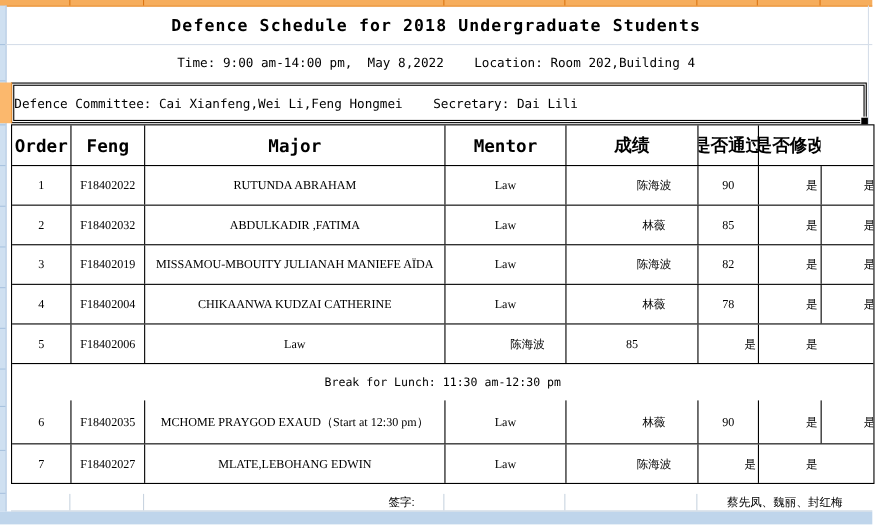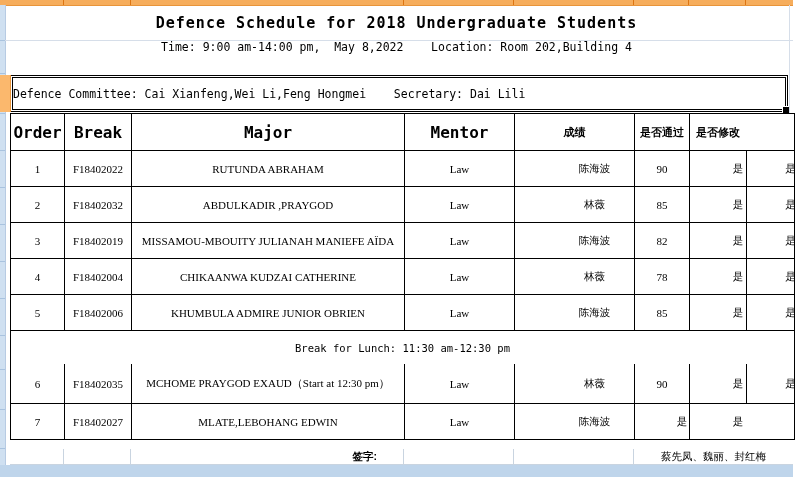--- a/index.html
+++ b/index.html
@@ -10,45 +10,45 @@
   .col-tick{position:absolute;top:0;width:1px;height:5px;background:#DD7512;}
   .row-strip{position:absolute;left:0;top:5px;width:5px;height:460px;background:#CFE0F1;border-right:1px solid #B7CBE3;}
   .row-sep{position:absolute;left:0;width:5px;height:1px;background:#A9C3DF;}
   .row-sel{position:absolute;left:0;top:75px;width:10px;height:37px;background:#FBB86D;border-right:1px solid #E8943A;z-index:3;}
   .bottom-bar{position:absolute;left:0;top:465px;width:793px;height:12px;background:#BFD5EB;}
   .grid-h{position:absolute;left:5px;top:40px;width:788px;height:1px;background:#D6DEE9;}
   .grid-v{position:absolute;left:789px;top:5px;width:1px;height:108px;background:#D6DEE9;}
   
   .title-cell{position:absolute;left:0;top:6px;width:793px;height:33px;display:flex;align-items:center;justify-content:center;
               font-weight:bold;font-size:15px;letter-spacing:1px;white-space:pre;}
-  .time-cell{position:absolute;left:0;top:31px;width:793px;height:32px;display:flex;align-items:center;justify-content:center;
+  .time-cell{position:absolute;left:0;top:41px;width:793px;height:32px;display:flex;align-items:center;justify-content:center;
              font-size:11.5px;white-space:pre;text-align:center;}
   .committee-cell{position:absolute;left:10px;top:75px;width:778px;height:37px;border:3px double #000;box-sizing:border-box;
                   display:flex;align-items:center;justify-content:flex-start;font-size:11.5px;white-space:pre;background:#fff;z-index:2;}
   .fill-handle{position:absolute;right:-4px;bottom:-4px;width:6px;height:6px;background:#000;box-shadow:-1px -1px 0 #fff;}
   
   .tbl{position:absolute;left:10px;top:113px;width:783px;border:1px solid #000;box-sizing:content-box;z-index:1;}
   .trow{display:grid;grid-template-columns:53px 67px 273px 110px 120px 55px 57px 48px;box-sizing:border-box;}
   .trow + .trow{border-top:1px solid #000;}
   .trow > div{display:flex;align-items:center;justify-content:center;box-sizing:border-box;overflow:hidden;white-space:pre;}
   .trow > div + div{border-left:1px solid #000;}
   .h37{height:36px;}
   .hdr{font-weight:bold;font-size:16px;}
-  .hdr.cjk{font-size:11px;font-family:Liberation Mono, monospace;}
+  .hdr.cjk{font-size:16px;font-family:Liberation Mono, monospace;}
   .serif{font-family:"Liberation Serif",serif;font-size:11px;}
   .cjk-cell{font-family:"Liberation Sans",sans-serif;font-size:10.5px;padding-left:40px;}
   .lunch-row{height:33px;display:flex;align-items:center;justify-content:center;border-top:1px solid #000;font-size:10.5px;white-space:pre;text-align:right;}
   .r6{height:39px;} .r7{height:36px;}
   
   .sig-row{position:absolute;left:10px;top:449px;width:783px;height:16px;display:grid;
            grid-template-columns:53px 67px 273px 110px 120px 160px;border-bottom:1px solid #C9D4E0;box-sizing:border-box;z-index:1;}
   .sig-row > div{display:flex;align-items:center;box-sizing:border-box;font-size:10.5px;white-space:pre;
                  font-family:"Liberation Sans",sans-serif;}
   .sig-row > div + div{border-left:1px solid #C9D4E0;}
-  .sig-label{justify-content:flex-end;padding-right:26px;font-weight:bold;}
+  .sig-label{justify-content:flex-end;padding-right:26px;}
   .sig-names{justify-content:center;}
 </style>
 </head>
 <body>
 
 <div class="canvas">
 
   <div class="col-strip">
     <div class="col-tick" style="left:63px"></div>
     <div class="col-tick" style="left:130px"></div>
@@ -80,21 +80,21 @@
   <div class="title-cell">Defence Schedule for 2018 Undergraduate Students</div>
   <div class="time-cell">Time: 9:00 am-14:00 pm,  May 8,2022    Location: Room 202,Building 4</div>
   <div class="committee-cell">
     <span>Defence Committee: Cai Xianfeng,Wei Li,Feng Hongmei    Secretary: Dai Lili</span>
     <div class="fill-handle"></div>
   </div>
 
   <div class="tbl">
     <div class="trow h37">
       <div class="hdr">Order</div>
-      <div class="hdr">Break</div>
+      <div class="hdr">Feng</div>
       <div class="hdr">Major</div>
       <div class="hdr">Mentor</div>
       <div class="hdr cjk">成绩</div>
       <div class="hdr cjk">是否通过</div>
       <div class="hdr cjk">是否修改</div>
     </div>
 
     <div class="trow h37">
       <div class="serif">1</div>
       <div class="serif">F18402022</div>
@@ -102,21 +102,21 @@
       <div class="serif">Law</div>
       <div class="cjk-cell">陈海波</div>
       <div class="serif">90</div>
       <div class="cjk-cell">是</div>
       <div class="cjk-cell">是</div>
     </div>
 
     <div class="trow h37">
       <div class="serif">2</div>
       <div class="serif">F18402032</div>
-      <div class="serif">ABDULKADIR ,PRAYGOD</div>
+      <div class="serif">ABDULKADIR ,FATIMA</div>
       <div class="serif">Law</div>
       <div class="cjk-cell">林薇</div>
       <div class="serif">85</div>
       <div class="cjk-cell">是</div>
       <div class="cjk-cell">是</div>
     </div>
 
     <div class="trow h37">
       <div class="serif">3</div>
       <div class="serif">F18402019</div>
@@ -135,21 +135,20 @@
       <div class="serif">Law</div>
       <div class="cjk-cell">林薇</div>
       <div class="serif">78</div>
       <div class="cjk-cell">是</div>
       <div class="cjk-cell">是</div>
     </div>
 
     <div class="trow h37">
       <div class="serif">5</div>
       <div class="serif">F18402006</div>
-      <div class="serif">KHUMBULA ADMIRE JUNIOR OBRIEN</div>
       <div class="serif">Law</div>
       <div class="cjk-cell">陈海波</div>
       <div class="serif">85</div>
       <div class="cjk-cell">是</div>
       <div class="cjk-cell">是</div>
     </div>
 
     <div class="lunch-row">Break for Lunch: 11:30 am-12:30 pm</div>
 
     <div class="trow r6">

